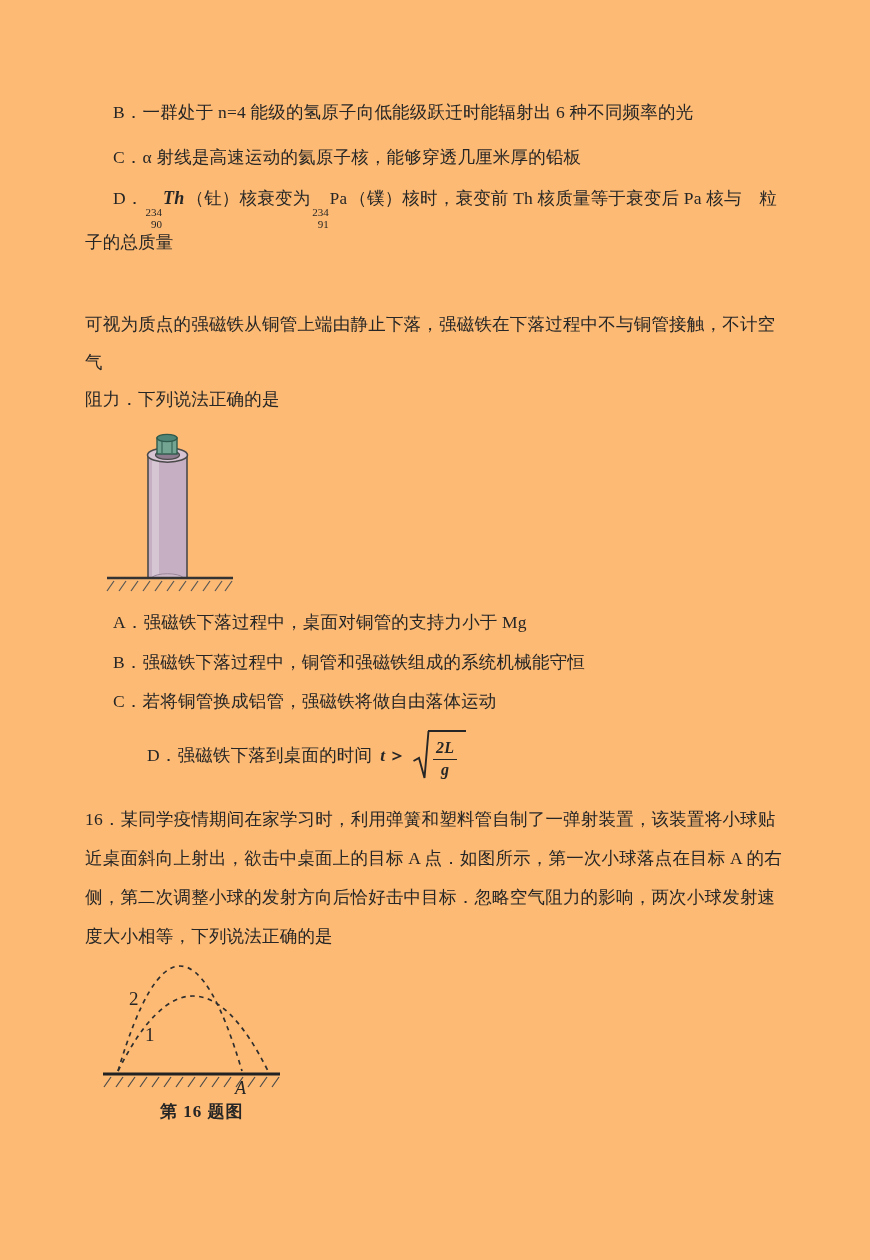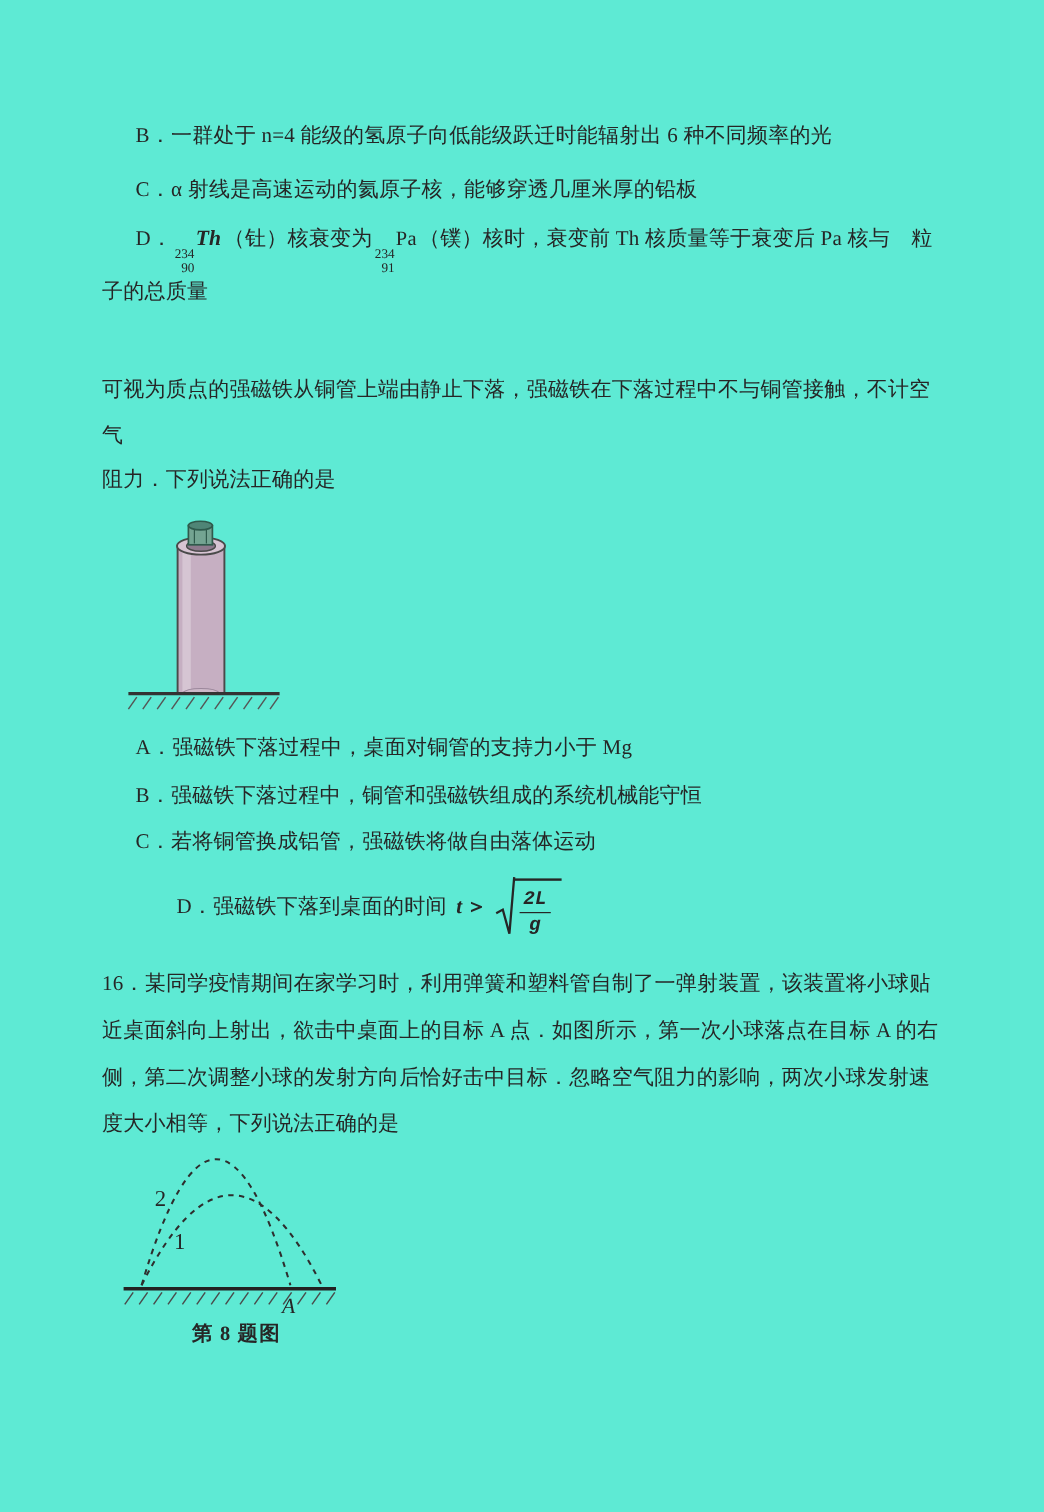--- a/index.html
+++ b/index.html
@@ -1,30 +1,30 @@
 <!DOCTYPE html>
 <html><head>
 <meta charset="utf-8">
 <style>
   * { margin:0; padding:0; box-sizing:border-box; }
   html,body { background:#ffffff; }
   .page {
-    position:relative; width:870px; height:1260px; background:#5eead4;
+    position:relative; width:870px; height:1260px; background:#fdba74;
     font-family:"Liberation Serif","DejaVu Serif",serif;
     color:#262626; font-size:17.5px; overflow:hidden;
   }
   .line { position:absolute; white-space:nowrap; line-height:23px; letter-spacing:0.2px; }
   .mline { display:flex; align-items:center; }
   .nuclide { display:inline-flex; align-items:center; margin:0 2px; }
   .stack { display:inline-flex; flex-direction:column; align-items:flex-end; font-size:11px; line-height:1.1; margin-right:1px; letter-spacing:0;margin-top:40px; }
   .sym-it { font-style:italic; font-weight:bold; font-size:18px; }
   .sym-up { font-size:17px; }
   .mvar { font-style:italic; font-weight:bold; margin:0 3px 0 8px; }
   .mrel { margin-right:2px; font-weight:bold; }
-  .sqrt { display:inline-flex; align-items:center; margin-left:4px;font-family:Liberation Mono, monospace; }
+  .sqrt { display:inline-flex; align-items:flex-start; margin-left:4px; }
   .rad-svg { width:18px; height:54px; display:block; }
   .sqrt-body { border-top:2px solid #262626; margin-left:-2px; margin-top:2px; padding:4px 9px 0 5px; }
   .frac { display:inline-flex; flex-direction:column; align-items:center; font-size:16px; line-height:1.15; font-style:italic; font-weight:bold; }
   .frac-num { border-bottom:1.6px solid #262626; padding:0 3px 2px 3px; }
   .frac-den { padding-top:1px; }
   .fig { position:absolute; }
   .caption { position:absolute; font-weight:600; letter-spacing:1px; }
 </style>
 </head>
 <body>
@@ -139,15 +139,15 @@
       <line x1="160" y1="124" x2="153" y2="134"></line>
       <line x1="172" y1="124" x2="165" y2="134"></line>
       <line x1="184" y1="124" x2="177" y2="134"></line>
     </g>
 
     <text x="34" y="52" font-size="19" font-family="Liberation Serif, serif" fill="#262626">2</text>
     <text x="50" y="88" font-size="19" font-family="Liberation Serif, serif" fill="#262626">1</text>
     <text x="140" y="141" font-size="18" font-style="italic" font-family="Liberation Serif, serif" fill="#262626">A</text>
   </svg>
 
-  <div class="caption" style="left:160px; top:1100px; font-size:17px;">第 8 题图</div>
+  <div class="caption" style="left:160px; top:1100px; font-size:17px;">第 16 题图</div>
 
 </div>
 
 </body></html>

